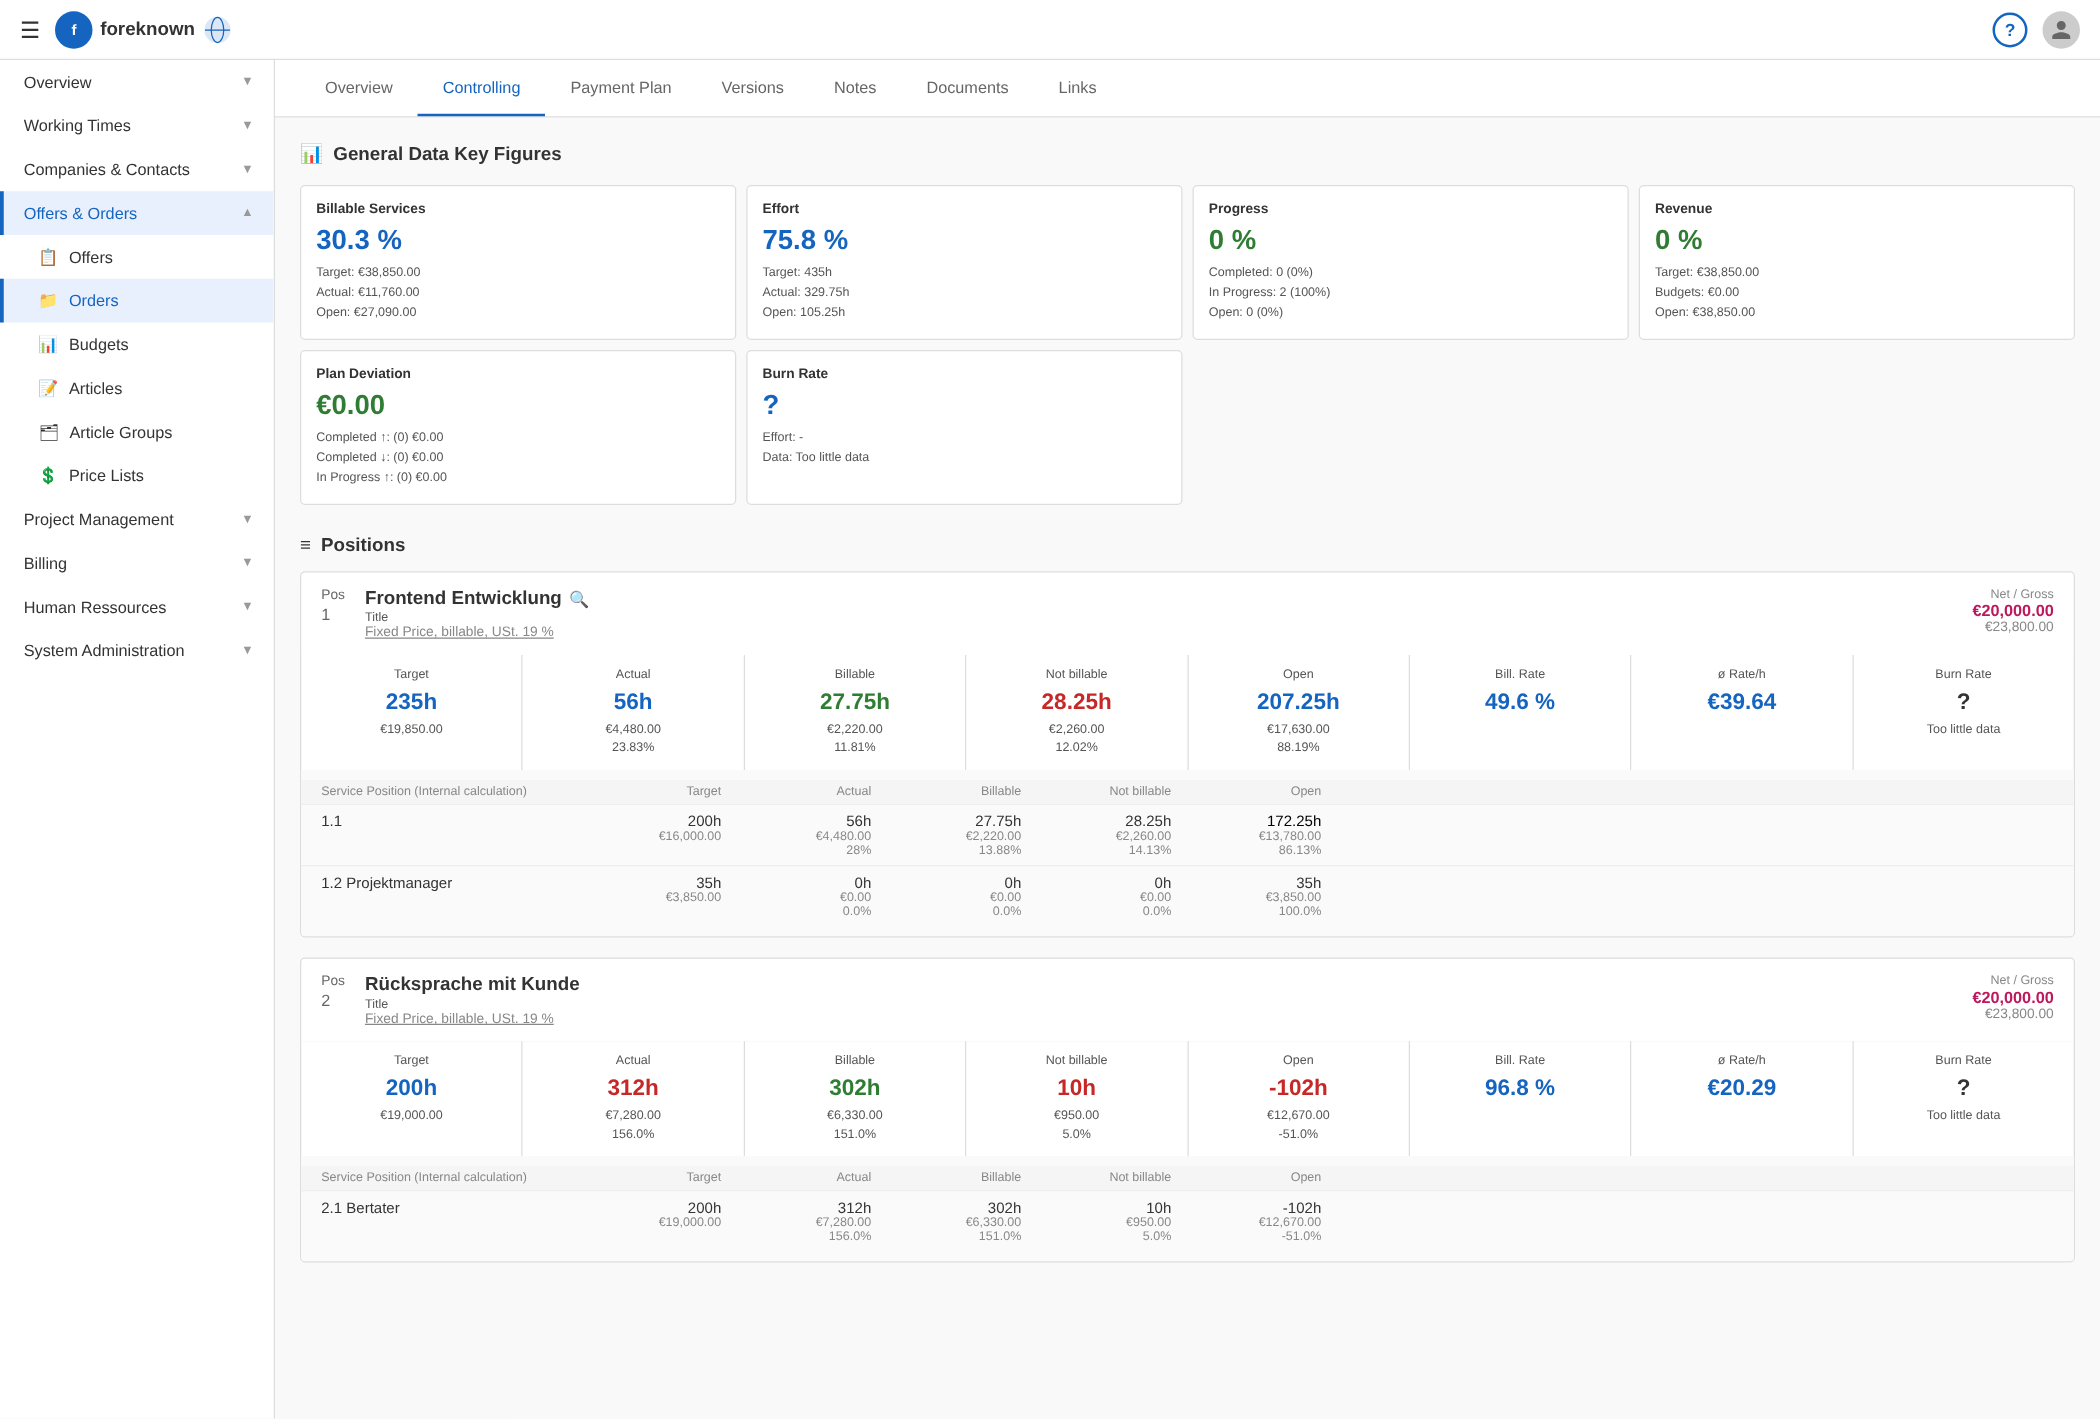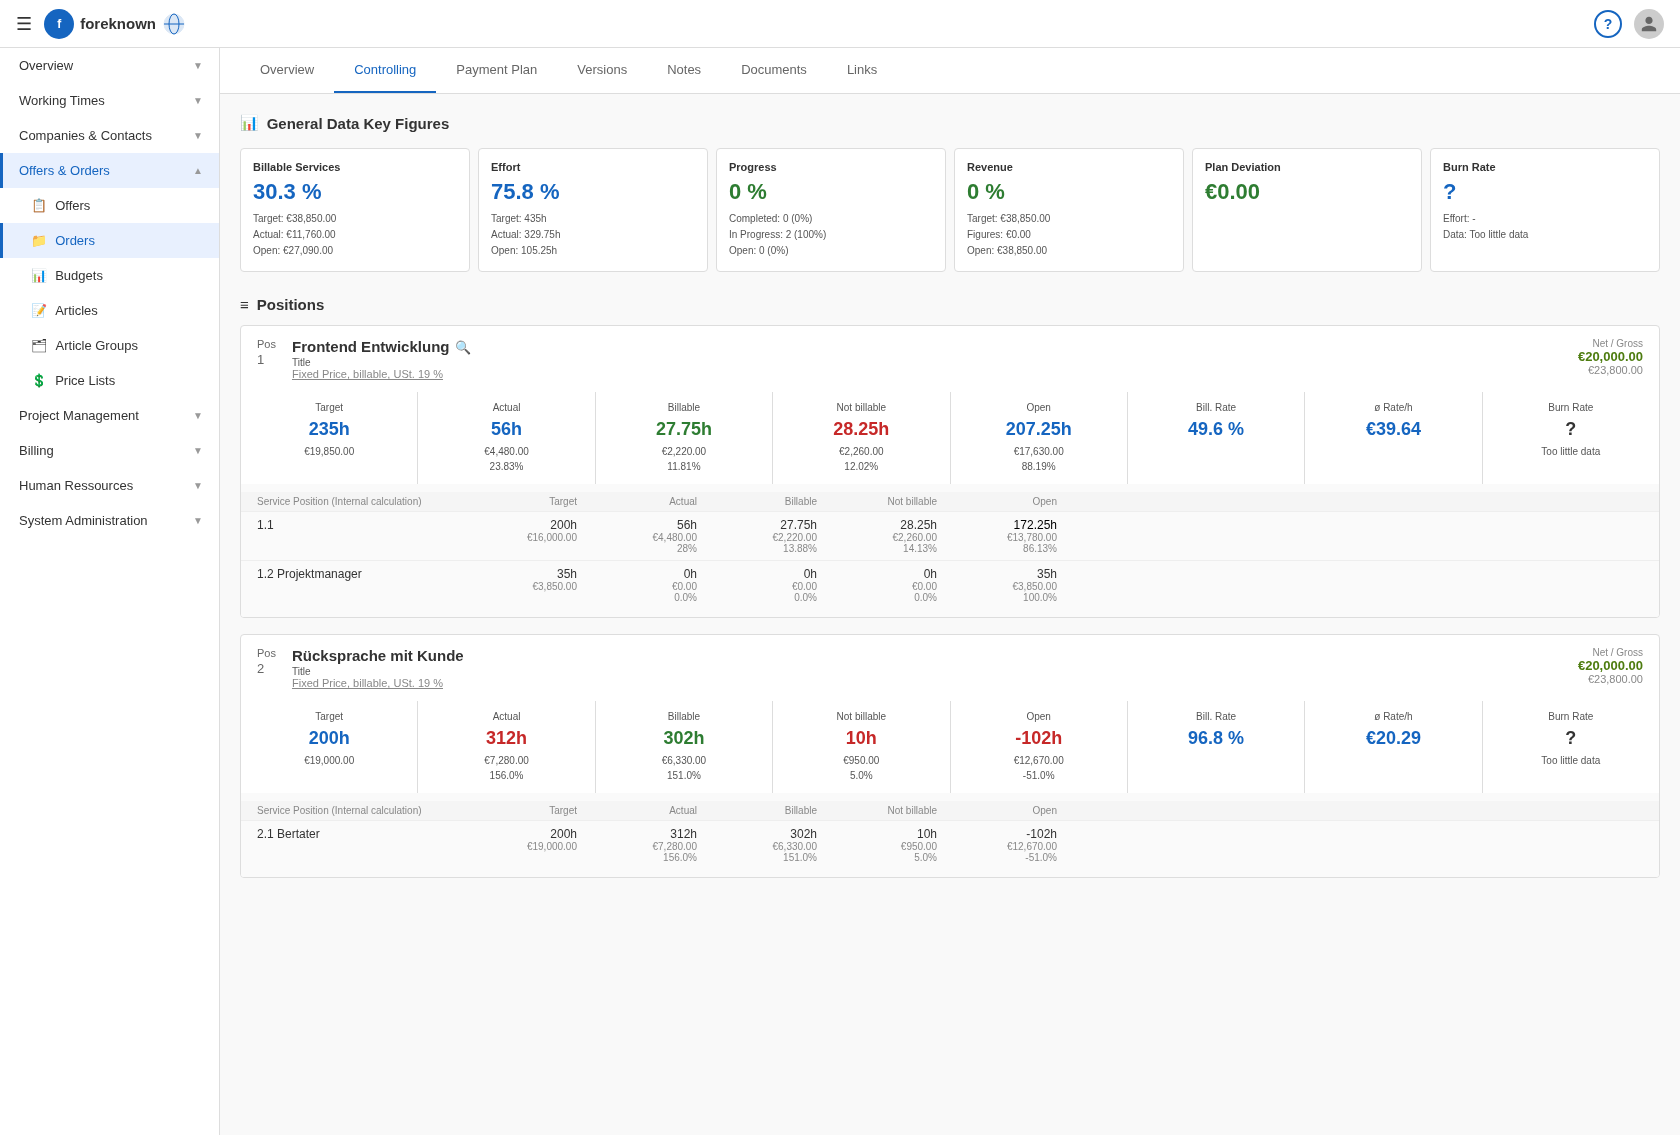--- a/index.html
+++ b/index.html
@@ -32,21 +32,21 @@
     .tab { padding: 14px 20px; cursor: pointer; font-size: 13px; color: #666; border-bottom: 2px solid transparent; }
     .tab.active { color: #1565c0; border-bottom-color: #1565c0; font-weight: 500; }
 
     
     .content { padding: 20px; }
     
     
     .section-header { display: flex; align-items: center; gap: 8px; margin-bottom: 16px; font-size: 15px; font-weight: 600; color: #333; }
 
     
-    .kpi-grid { display: grid; grid-template-columns: repeat(6, 1fr); gap: 8px; margin-bottom: 24px; }
+    .kpi-grid { display: grid; grid-template-columns: repeat(4, 1fr); gap: 8px; margin-bottom: 24px; }
     .kpi-card { background: #fff; border: 1px solid #ddd; border-radius: 4px; padding: 12px; }
     .kpi-title { font-size: 11px; font-weight: 600; color: #333; margin-bottom: 6px; }
     .kpi-value { font-size: 22px; font-weight: 700; margin-bottom: 6px; }
     .kpi-value.blue { color: #1565c0; }
     .kpi-value.green { color: #2e7d32; }
     .kpi-value.question { color: #1565c0; }
     .kpi-detail { font-size: 10px; color: #555; line-height: 1.6; }
     .kpi-detail span { display: block; }
 
     
@@ -54,21 +54,21 @@
     
     
     .position-block { background: #fff; border: 1px solid #ddd; border-radius: 4px; margin-bottom: 16px; overflow: hidden; }
     .position-header { display: flex; justify-content: space-between; align-items: flex-start; padding: 12px 16px 4px; }
     .pos-left { display: flex; flex-direction: column; gap: 2px; }
     .pos-num { font-size: 11px; color: #666; }
     .pos-title { font-size: 15px; font-weight: 600; color: #333; display: flex; align-items: flex-end; gap: 6px; }
     .pos-subtitle { font-size: 11px; color: #888; text-decoration: underline; }
     .pos-right { text-align: right; }
     .pos-net-label { font-size: 10px; color: #888; }
-    .pos-net-value { font-size: 13px; font-weight: 600; color: #4d7c0f; }
+    .pos-net-value { font-size: 13px; font-weight: 600; color: #be185d; }
     .pos-gross-value { font-size: 11px; color: #888; }
     .search-icon { color: #999; font-size: 13px; cursor: pointer; }
 
     
     .metrics-grid { display: grid; grid-template-columns: repeat(8, 1fr); gap: 1px; background: #ddd; margin: 8px 0 0; }
     .metric-cell { background: #fff; padding: 10px 12px; text-align: center; }
     .metric-label { font-size: 10px; color: #555; margin-bottom: 6px; font-weight: 500; }
     .metric-value { font-size: 18px; font-weight: 700; margin-bottom: 4px; }
     .metric-value.blue { color: #1565c0; }
     .metric-value.green { color: #2e7d32; }
@@ -224,28 +224,33 @@
             <span>In Progress: 2 (100%)</span>
             <span>Open: 0 (0%)</span>
           </div>
         </div>
 
         <div class="kpi-card">
           <div class="kpi-title">Revenue</div>
           <div class="kpi-value green">0 %</div>
           <div class="kpi-detail">
             <span>Target: €38,850.00</span>
-            <span>Figures: €0.00</span>
+            <span>Budgets: €0.00</span>
             <span>Open: €38,850.00</span>
           </div>
         </div>
 
         <div class="kpi-card">
           <div class="kpi-title">Plan Deviation</div>
           <div class="kpi-value green">€0.00</div>
+          <div class="kpi-detail">
+            <span>Completed ↑: (0) €0.00</span>
+            <span>Completed ↓: (0) €0.00</span>
+            <span>In Progress ↑: (0) €0.00</span>
+          </div>
         </div>
 
         <div class="kpi-card">
           <div class="kpi-title">Burn Rate</div>
           <div class="kpi-value question">?</div>
           <div class="kpi-detail">
             <span>Effort: -</span>
             <span>Data: Too little data</span>
           </div>
         </div>

